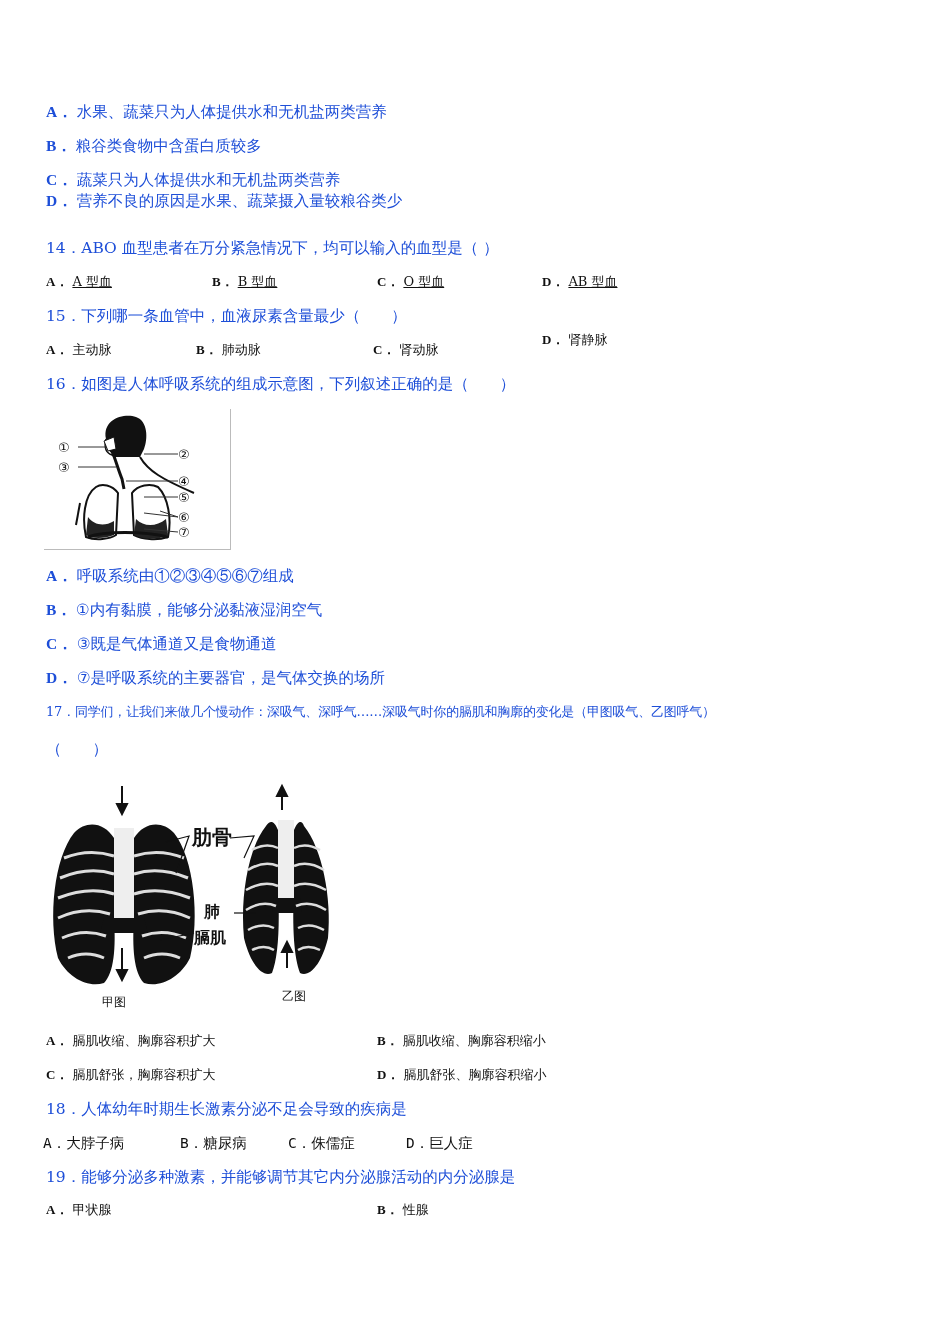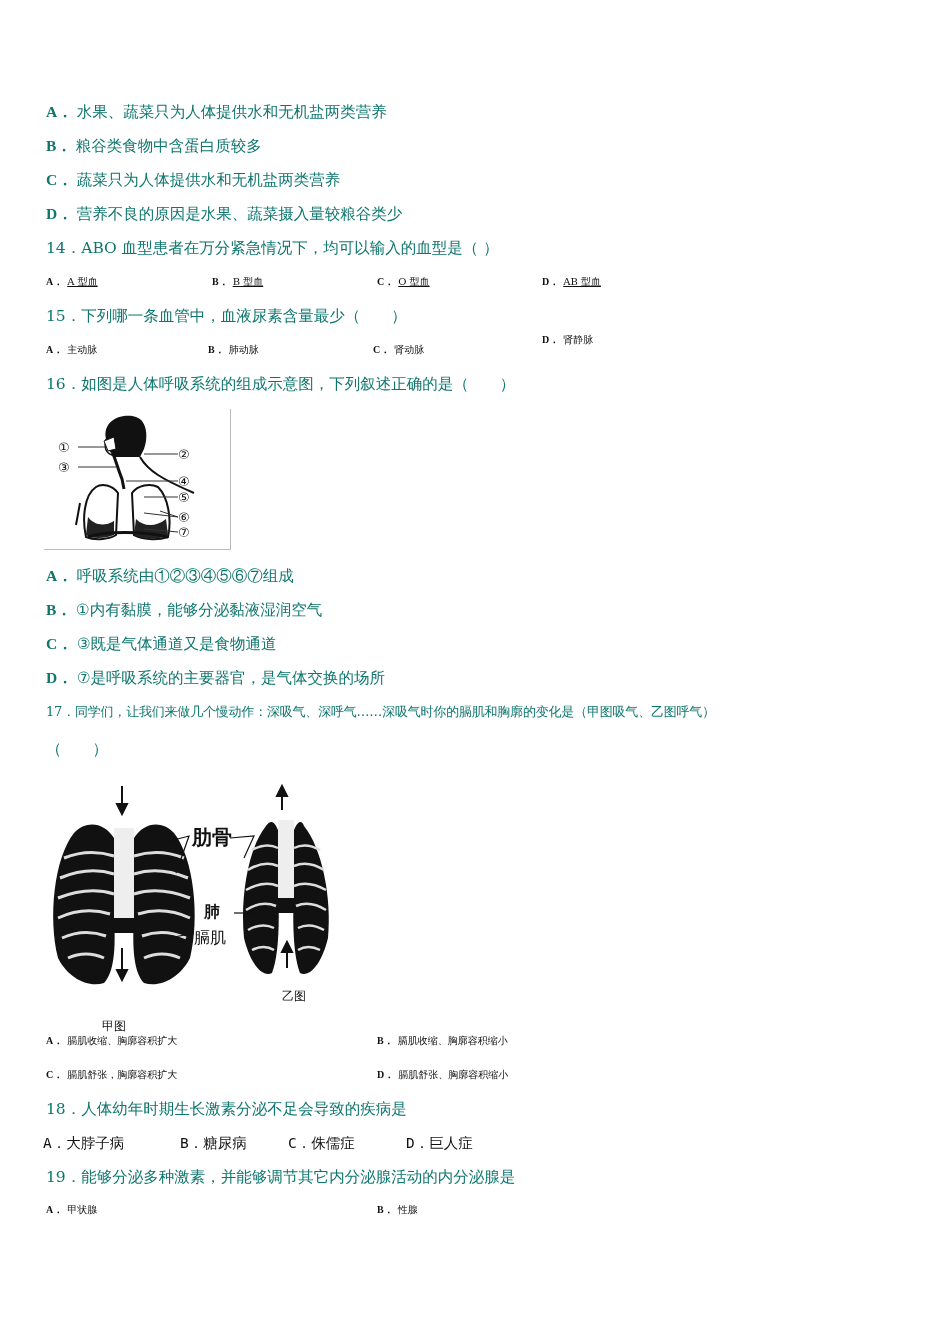--- a/index.html
+++ b/index.html
@@ -3,46 +3,46 @@
 <meta charset="utf-8">
 <style>
   html, body { margin: 0; padding: 0; background: #ffffff; }
   body {
     width: 950px; height: 1344px; position: relative; overflow: hidden;
     font-family: "DejaVu Serif", "Liberation Serif", serif;
     color: #111;
   }
   .line {
     position: absolute; left: 46px; font-size: 15.5px; line-height: 20px;
-    white-space: nowrap; color: #0f766e;
+    white-space: nowrap; color: #1d4ed8;
   }
   .lbl { font-weight: bold; font-family: "Liberation Serif", "DejaVu Serif", serif; margin-right: 4px; }
-  .opt { position: absolute; font-size: 10px; line-height: 20px; white-space: nowrap; }
+  .opt { position: absolute; font-size: 13px; line-height: 20px; white-space: nowrap; }
   .mono { font-family: "DejaVu Sans Mono", "Liberation Mono", monospace; font-size: 14.5px; }
   .fig { position: absolute; }
   .caption { position: absolute; font-size: 12px; font-family: "DejaVu Sans", sans-serif; }
   .ulabel { text-decoration: underline; }
 </style>
 </head>
 <body>
 
 <div class="line" style="top:102px"><span class="lbl">A．</span><span>水果、蔬菜只为人体提供水和无机盐两类营养</span></div>
 <div class="line" style="top:136px"><span class="lbl">B．</span><span>粮谷类食物中含蛋白质较多</span></div>
 <div class="line" style="top:170px"><span class="lbl">C．</span><span>蔬菜只为人体提供水和无机盐两类营养</span></div>
-<div class="line" style="top:204px"><span class="lbl">D．</span><span>营养不良的原因是水果、蔬菜摄入量较粮谷类少</span></div>
+<div class="line" style="top:191px"><span class="lbl">D．</span><span>营养不良的原因是水果、蔬菜摄入量较粮谷类少</span></div>
 
 <div class="line" style="top:238px">14．ABO 血型患者在万分紧急情况下，均可以输入的血型是（ ）</div>
 <div class="opt" style="left:46px;top:272px"><span class="lbl">A．</span><span class="ulabel">A 型血</span></div>
 <div class="opt" style="left:212px;top:272px"><span class="lbl">B．</span><span class="ulabel">B 型血</span></div>
 <div class="opt" style="left:377px;top:272px"><span class="lbl">C．</span><span class="ulabel">O 型血</span></div>
 <div class="opt" style="left:542px;top:272px"><span class="lbl">D．</span><span class="ulabel">AB 型血</span></div>
 
 <div class="line" style="top:306px">15．下列哪一条血管中，血液尿素含量最少（　　）</div>
 <div class="opt" style="left:46px;top:340px"><span class="lbl">A．</span><span>主动脉</span></div>
-<div class="opt" style="left:208px;top:340px"><span class="lbl">B．</span><span>肺动脉</span></div>
+<div class="opt" style="left:196px;top:340px"><span class="lbl">B．</span><span>肺动脉</span></div>
 <div class="opt" style="left:373px;top:340px"><span class="lbl">C．</span><span>肾动脉</span></div>
 <div class="opt" style="left:542px;top:330px"><span class="lbl">D．</span><span>肾静脉</span></div>
 
 <div class="line" style="top:374px">16．如图是人体呼吸系统的组成示意图，下列叙述正确的是（　　）</div>
 
 <div class="fig" style="left:44px;top:409px;width:186px;height:140px;border-right:1px solid #bbb;border-bottom:1px solid #bbb;">
   <svg width="186" height="140" viewBox="0 0 186 140">
 
     <path d="M62 30 C58 10, 80 4, 92 8 C104 12, 104 30, 100 40 L96 48 L72 48 C66 44, 62 38, 62 30 Z" fill="#111"></path>
     <path d="M62 30 C60 38, 62 44, 68 46 L72 48" fill="none" stroke="#111" stroke-width="1.5"></path>
@@ -144,22 +144,22 @@
 
     <g stroke="#111" stroke-width="1.2" fill="none">
       <path d="M122 64 L145 58 L132 95"></path>
       <path d="M186 60 L210 58 L200 80"></path>
       <path d="M190 135 L212 135"></path>
       <path d="M116 162 L150 155"></path>
     </g>
   </svg>
   <span class="caption" style="left:148px;top:46px;font-size:20px;font-weight:bold;">肋骨</span>
   <span class="caption" style="left:160px;top:124px;font-size:16px;font-weight:bold;">肺</span>
-  <span class="caption" style="left:150px;top:150px;font-size:16px;font-weight:normal;">膈肌</span>
-  <span class="caption" style="left:58px;top:216px;margin-top:24px;">甲图</span>
+  <span class="caption" style="left:150px;top:150px;font-size:16px;font-weight:bold;">膈肌</span>
+  <span class="caption" style="left:58px;top:216px;">甲图</span>
   <span class="caption" style="left:238px;top:210px;text-align:center;">乙图</span>
 </div>
 
 <div class="opt" style="left:46px;top:1031px"><span class="lbl">A．</span><span>膈肌收缩、胸廓容积扩大</span></div>
 <div class="opt" style="left:377px;top:1031px"><span class="lbl">B．</span><span>膈肌收缩、胸廓容积缩小</span></div>
 <div class="opt" style="left:46px;top:1065px"><span class="lbl">C．</span><span>膈肌舒张，胸廓容积扩大</span></div>
 <div class="opt" style="left:377px;top:1065px"><span class="lbl">D．</span><span>膈肌舒张、胸廓容积缩小</span></div>
 
 <div class="line" style="top:1099px">18．人体幼年时期生长激素分泌不足会导致的疾病是</div>
 <div class="opt mono" style="left:43px;top:1133px"><span>A．</span><span>大脖子病</span></div>

